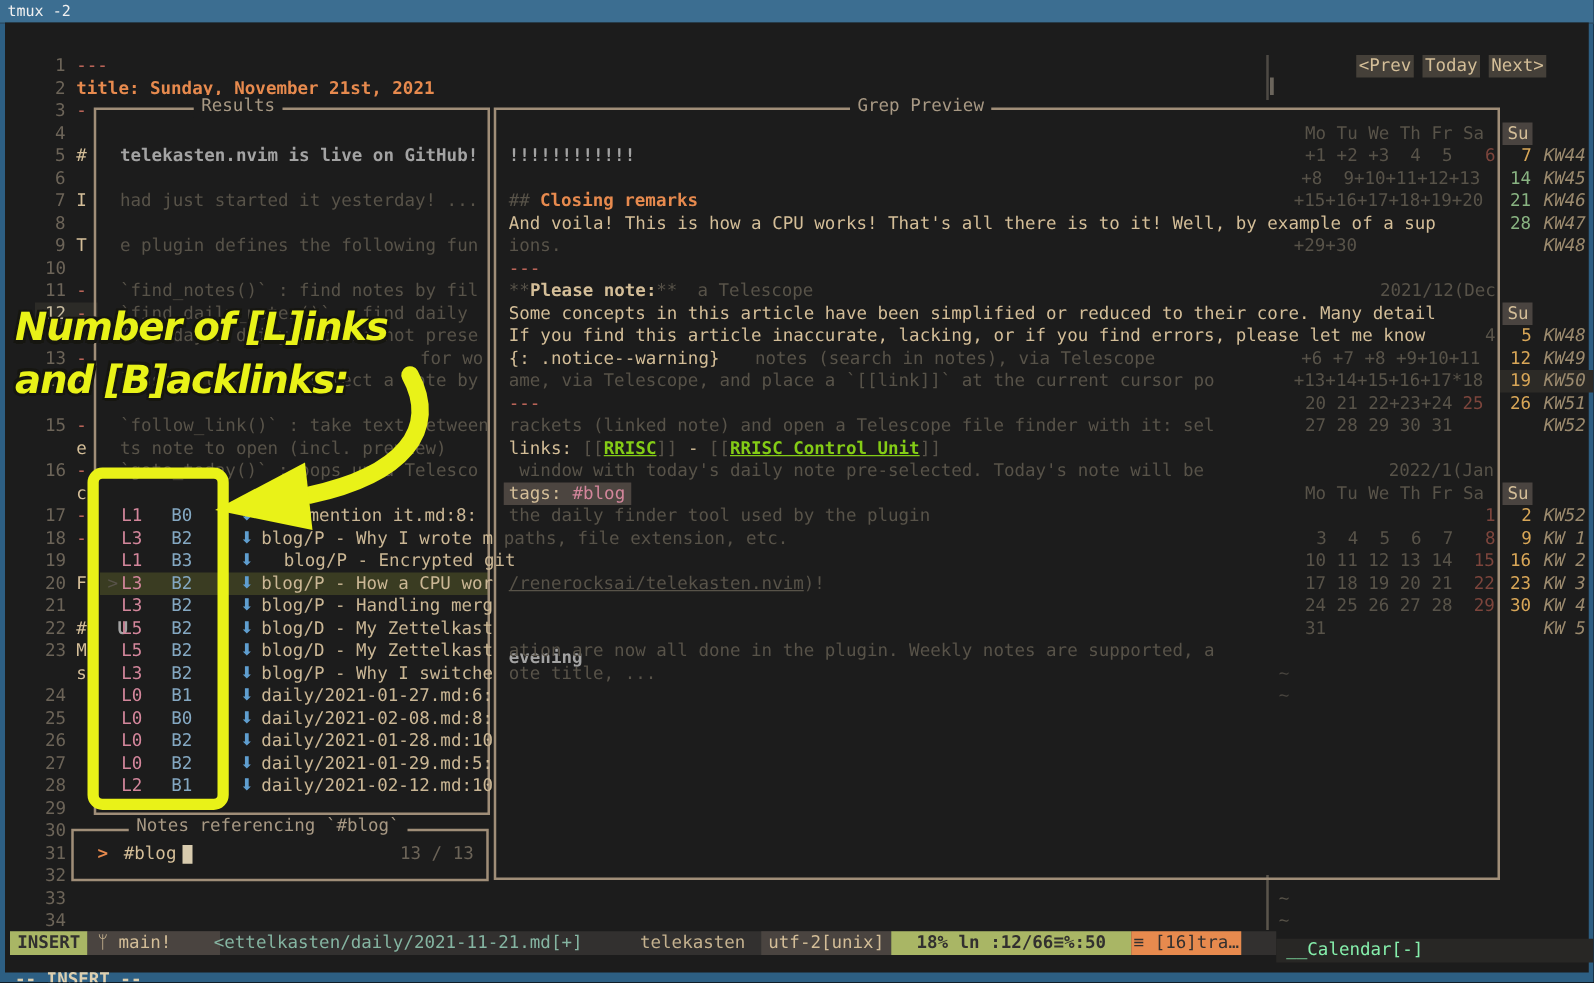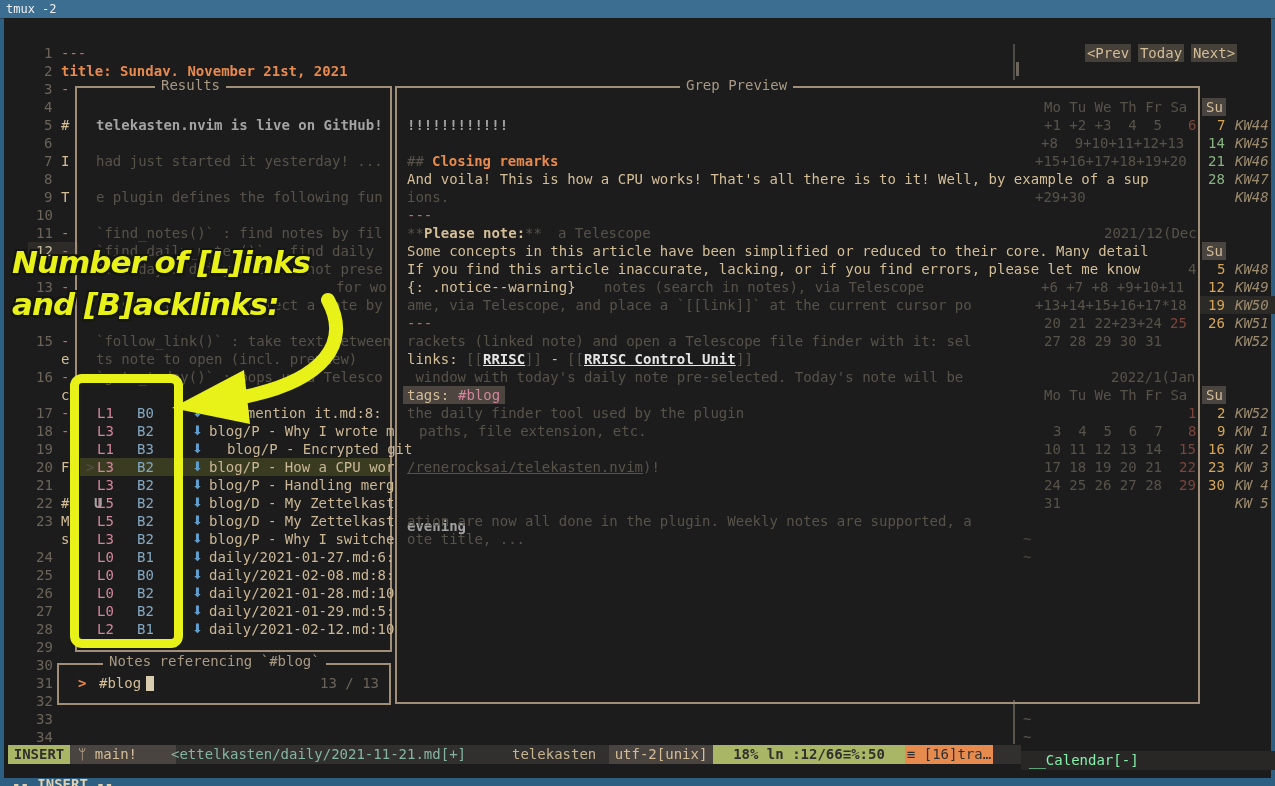--- a/index.html
+++ b/index.html
@@ -15,21 +15,21 @@
   .boxtitle{position:absolute;background:#1c1c1c;color:#a89984;font:14px/18px "DejaVu Sans Mono",monospace;
         padding:0 6px;white-space:pre;z-index:4;}
   .c-fg{color:#d4be98}.c-fgb{color:#d4be98;font-weight:bold}
   .c-dim{color:#585349}.c-dim2{color:#49453f}
   .c-rose{color:#c96b5e}
   .c-dimred{color:#7c453c}.c-dimredb{color:#a3a3a3;font-weight:bold}
   .c-orangeb{color:#e78a4e;font-weight:bold}
   .c-num{color:#6c6458}.c-numcur{color:#c7bb9f}
   .c-kw{color:#9b8a6e;font-style:italic}
   .c-teal{color:#89b482}.c-or{color:#d8a657}.c-pink{color:#d3869b}
-  .c-green{color:#e5e5e5;font-weight:bold;text-decoration:underline}
+  .c-green{color:#84cc16;font-weight:bold;text-decoration:underline}
   .c-ul{color:#585349;text-decoration:underline}
   .entry{position:absolute;height:18px;white-space:pre;font:14px/18px "DejaVu Sans Mono",monospace;}
   .e-L{position:absolute;color:#d3869b}
   .e-B{position:absolute;color:#84a8c2}
   .e-icon{position:absolute;color:#5f9ecf;font-family:"DejaVu Sans",sans-serif;font-size:13px;line-height:18px;}
   .e-text{position:absolute;color:#cbb795}
   .btn{position:absolute;top:26px;height:18px;background:#454039;color:#d4be98;
        font:14px/18px "DejaVu Sans Mono",monospace;text-align:center;}
   #statusline{position:absolute;left:4px;top:727px;width:1013px;height:19px;background:#32302f;}
   #statusline .seg{position:absolute;top:0;height:19px;font:14px/19px "DejaVu Sans Mono",monospace;white-space:pre;}
@@ -168,21 +168,21 @@
         <span class="run c-green" style="left: 479px; top: 332px;">RRISC</span>
         <span class="run c-dim" style="left: 521px; top: 332px;">]]</span>
         <span class="run c-fg" style="left: 538px; top: 332px;"> - </span>
         <span class="run c-dim" style="left: 563px; top: 332px;">[[</span>
         <span class="run c-green" style="left: 580px; top: 332px;">RRISC Control Unit</span>
         <span class="run c-dim" style="left: 732px; top: 332px;">]]</span>
         <span class="run c-dim" style="left: 403px; top: 350px;"> window with today's daily note pre-selected. Today's note will be</span>
         <span class="run c-fg" style="left: 403px; top: 368px;">tags:</span>
         <span class="run c-pink" style="left: 454px; top: 368px;">#blog</span>
         <span class="run c-dim" style="left: 403px; top: 386px;">the daily finder tool used by the plugin</span>
-        <span class="run c-dim" style="left: 415px; top: 404px;">paths, file extension, etc.</span>
+        <span class="run c-dim" style="left: 399px; top: 404px;">paths, file extension, etc.</span>
         <span class="run c-ul" style="left: 403px; top: 440px;">/renerocksai/telekasten.nvim</span>
         <span class="run c-dim" style="left: 639px; top: 440px;">)!</span>
         <span class="run c-dimredb" style="left: 403px; top: 476px; margin-top: 23px;">evening</span>
         <span class="run c-dim" style="left: 403px; top: 494px;">ation are now all done in the plugin. Weekly notes are supported, a</span>
         <span class="run c-dim" style="left: 403px; top: 512px;">ote title, ...</span>
         <span class="run c-dim" style="left: 1040px; top: 80px;">Mo Tu We Th Fr Sa</span>
         <span class="run c-fg" style="left: 1202px; top: 80px;">Su</span>
         <span class="run c-dim" style="left: 1040px; top: 98px;">+1 +2 +3  4  5</span>
         <span class="run c-dimred" style="left: 1184px; top: 98px;">6</span>
         <span class="run c-or" style="left: 1213px; top: 98px;">7</span>

